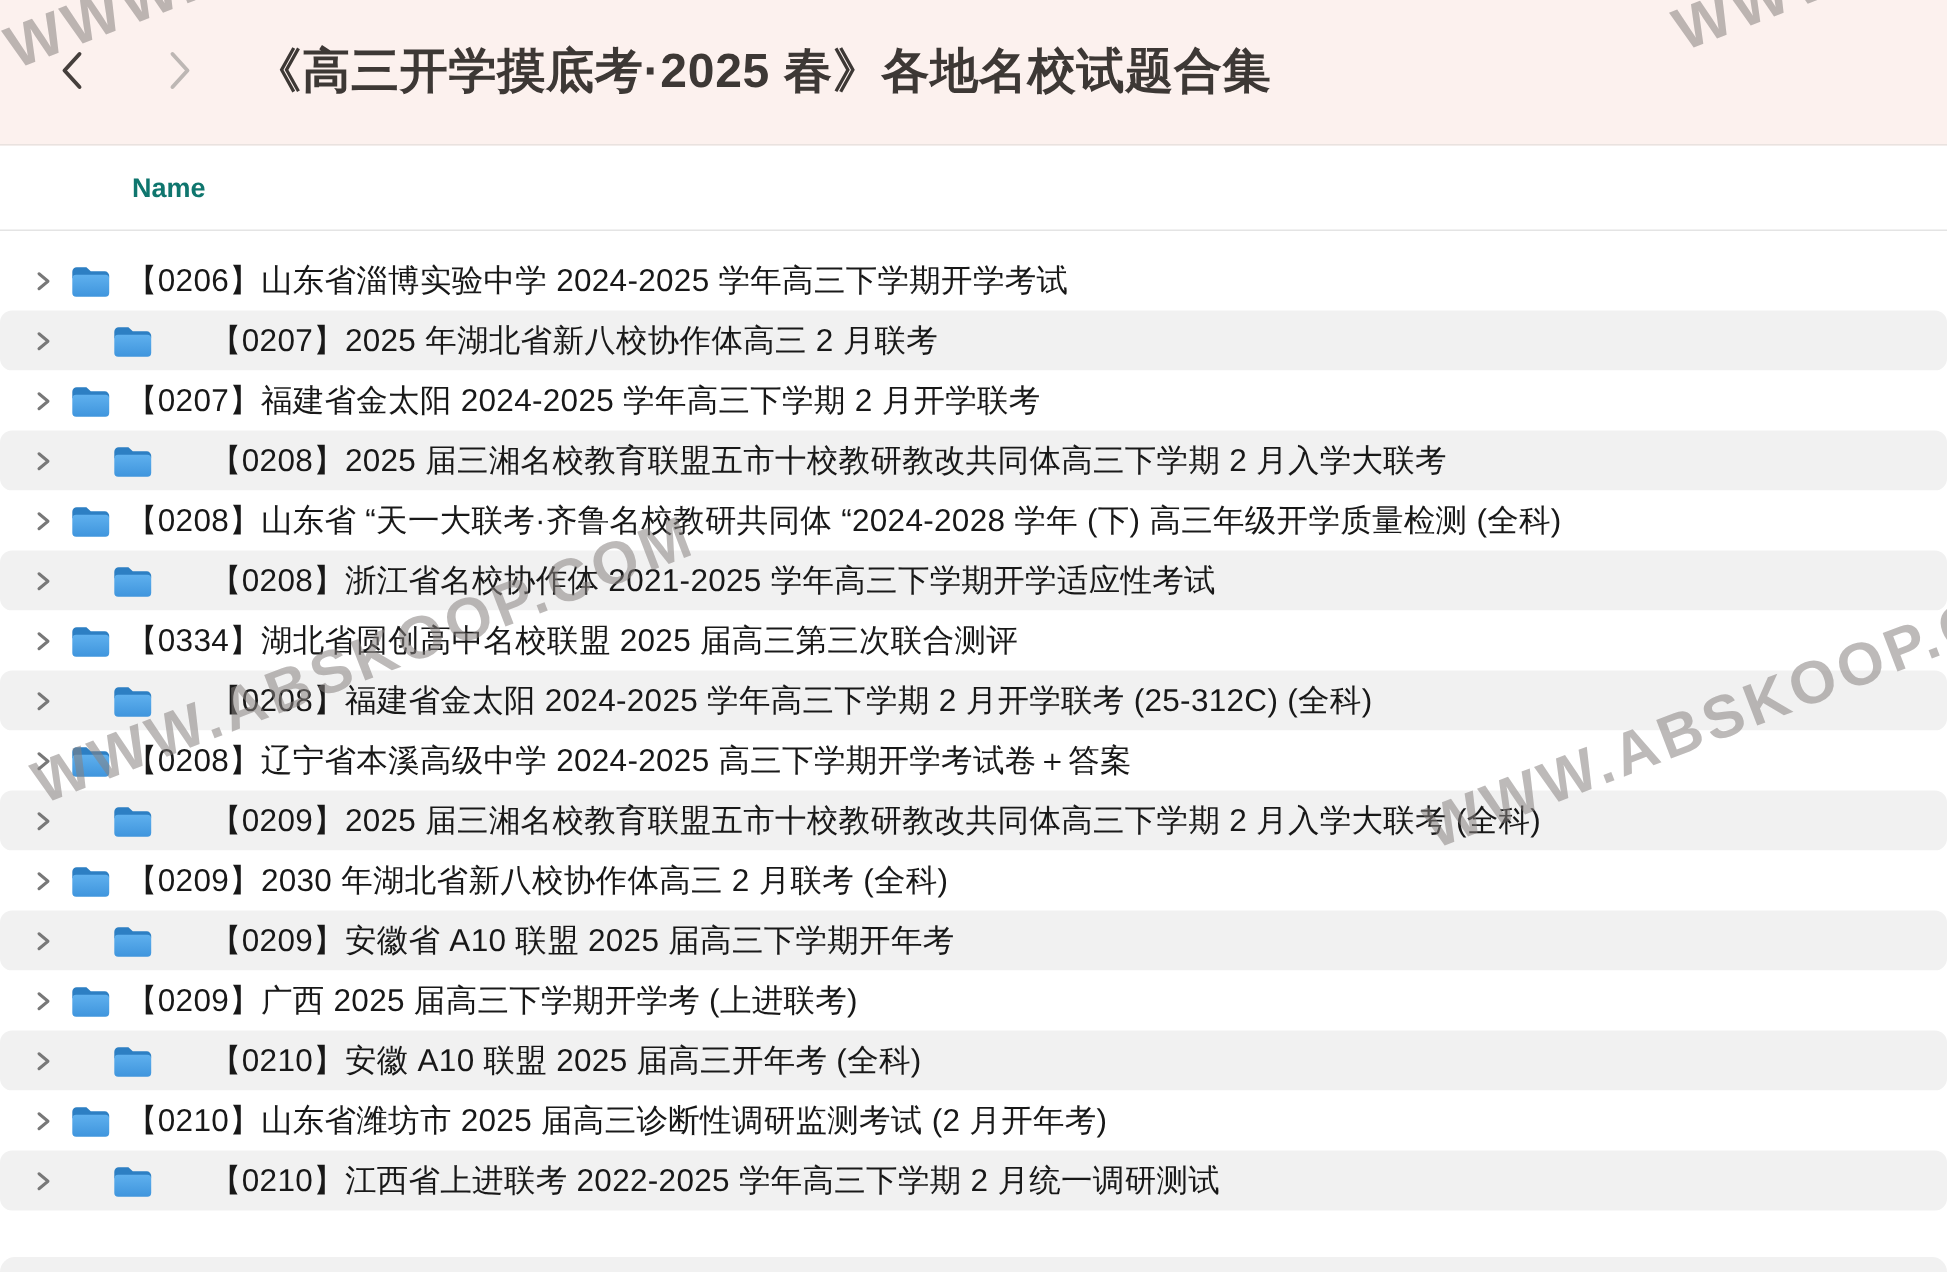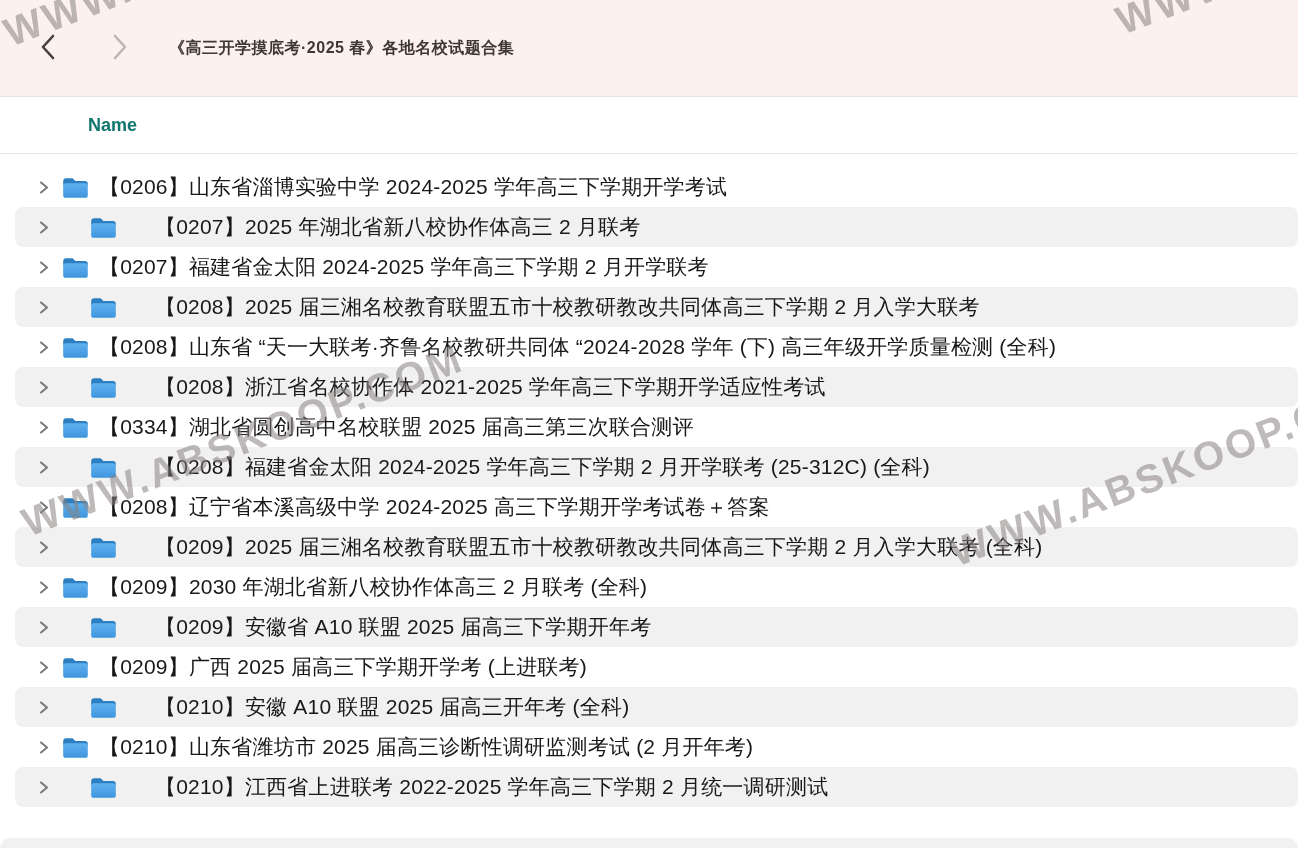--- a/index.html
+++ b/index.html
@@ -27,21 +27,21 @@
   .nav-btn{
     background:none;border:none;padding:0;margin:0;
     width:30px;height:34px;
     display:flex;align-items:center;justify-content:center;
     cursor:pointer;
   }
   .nav-btn.back{margin-left:33px;}
   .nav-btn.fwd{margin-left:42px;}
   .doc-title{
     margin-left:34px;
-    font-size:16px;
+    font-size:32px;
     font-weight:700;
     color:#3d3835;
     letter-spacing:0.5px;
     white-space:nowrap;
   }
   
   .table-header{
     height:57px;
     display:flex;
     align-items:center;
@@ -51,21 +51,20 @@
     background:#ffffff;
   }
   .col-name{
     font-size:18px;
     font-weight:700;
     color:#0f766e;
   }
   
   .file-list{
     margin-top:13px;
-    padding-left:15px;
   }
   .file-row{
     height:40px;
     display:flex;
     align-items:center;
     border-radius:8px;
     background:#ffffff;
   }
   .file-row.striped{
     background:#f1f1f1;

